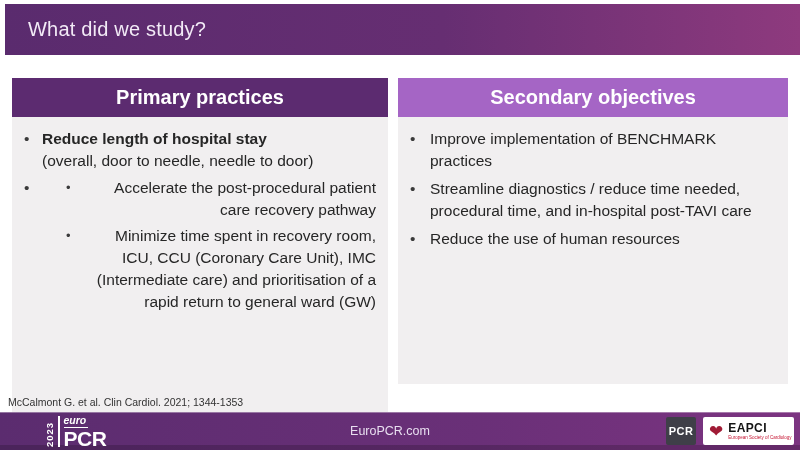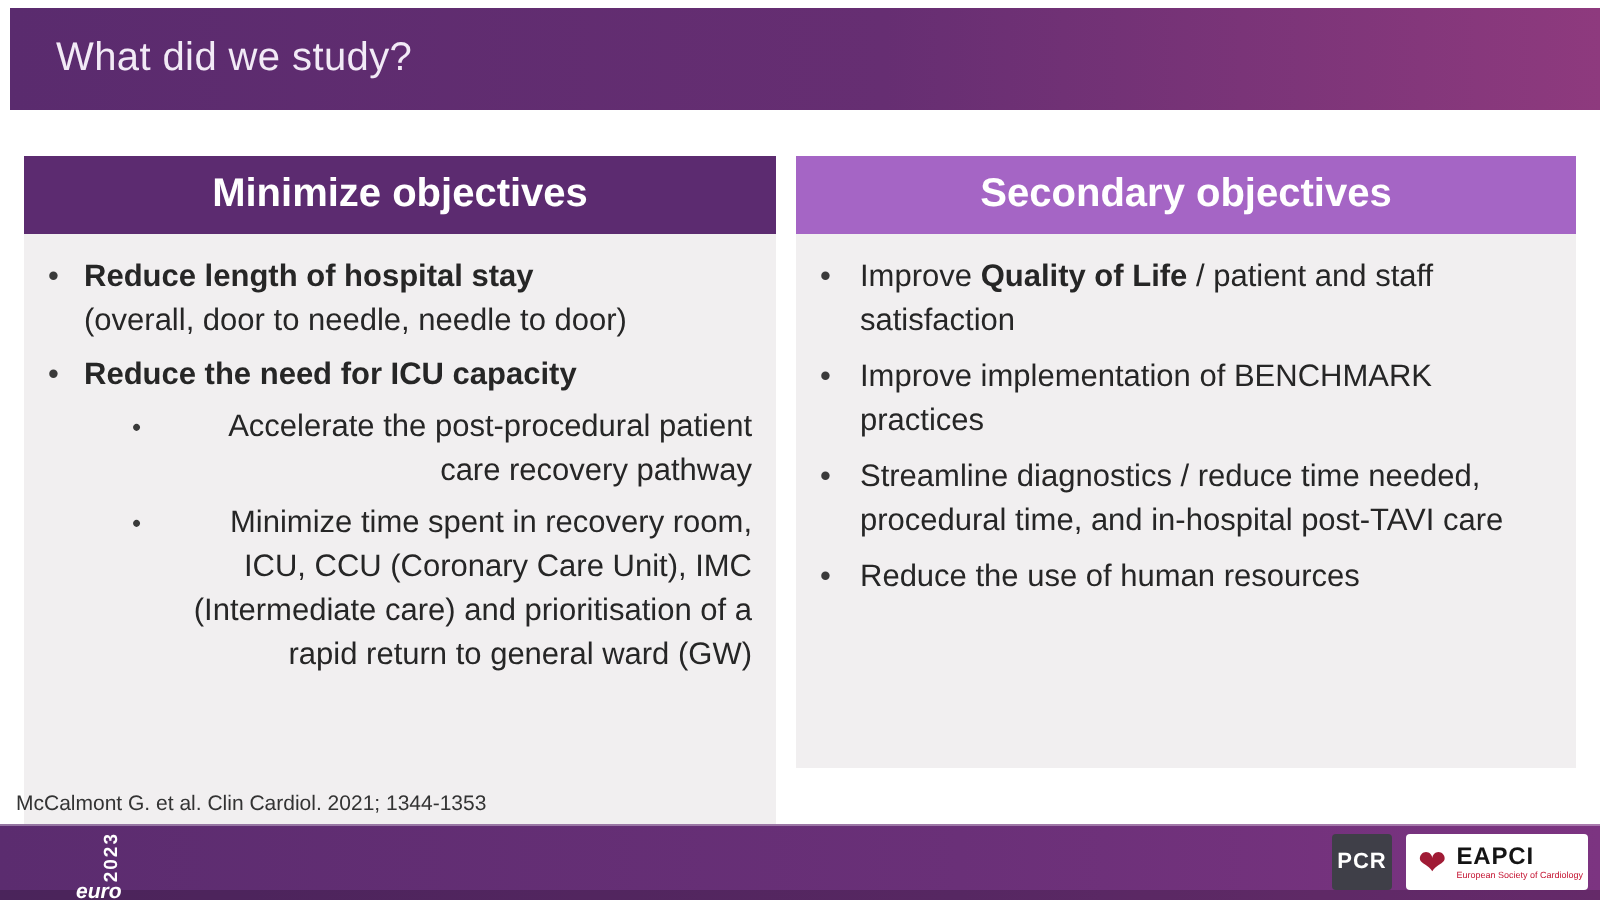--- a/index.html
+++ b/index.html
@@ -69,22 +69,22 @@
 
   
   .bottombar {
     position:absolute; left:0; right:0; bottom:0; height:37px;
     background:linear-gradient(90deg,#5b2c6f 0%, #6a3078 60%, #7c3481 100%);
     border-top:1px solid rgba(255,255,255,.35);
     box-shadow:inset 0 -5px 0 rgba(0,0,0,.18);
   }
 
   .europcr-logo {
-    position:absolute; left:34px; top:3px; height:31px;
-    display:flex; align-items:stretch; color:#ffffff;flex-direction:column;
+    position:absolute; left:44px; top:3px; height:31px;
+    display:flex; align-items:stretch; color:#ffffff;
   }
   .logo-year {
     writing-mode:vertical-rl; transform:rotate(180deg);
     font-size:9.5px; font-weight:700; letter-spacing:1px;
     display:flex; align-items:center; margin-right:3px;
   }
   .logo-divider { width:1.5px; background:#ffffff; }
   .logo-main { display:flex; flex-direction:column; justify-content:center; padding-left:4px; }
   .logo-euro {
     font-size:10.5px; font-style:italic; font-weight:600; line-height:1.05;
@@ -117,49 +117,45 @@
 </head>
 <body>
 
 <div>
 
   <header class="titlebar">
     <h1 class="title">What did we study?</h1>
   </header>
 
   <section class="panel panel-left">
-    <div class="panel-header primary">Minimize objectives</div>
+    <div class="panel-header primary">Primary practices</div>
     <div class="panel-body">
       <ul class="l1">
         <li>
           <span class="b block">Reduce length of hospital stay</span>
           <span>(overall, door to needle, needle to door)</span>
         </li>
         <li>
-          <span class="b">Reduce the need for ICU capacity</span>
           <ul class="l2">
             <li>
               <span>Accelerate the post-procedural patient care recovery pathway</span>
             </li>
             <li>
               <span>Minimize time spent in recovery room, ICU, CCU (Coronary Care Unit), IMC (Intermediate care) and prioritisation of a rapid return to general ward (GW)</span>
             </li>
           </ul>
         </li>
       </ul>
     </div>
   </section>
 
   <section class="panel panel-right">
     <div class="panel-header secondary">Secondary objectives</div>
     <div class="panel-body">
       <ul class="l1">
-        <li>
-          <span>Improve </span><span class="b">Quality of Life</span><span> / patient and staff satisfaction</span>
-        </li>
         <li>
           <span>Improve implementation of BENCHMARK practices</span>
         </li>
         <li>
           <span>Streamline diagnostics / reduce time needed, procedural time, and in-hospital post-TAVI care</span>
         </li>
         <li>
           <span>Reduce the use of human resources</span>
         </li>
       </ul>
@@ -172,20 +168,21 @@
 
     <div class="europcr-logo">
       <span class="logo-year">2023</span>
       <span class="logo-divider"></span>
       <span class="logo-main">
         <span class="logo-euro">euro</span>
         <span class="logo-pcr">PCR</span>
       </span>
     </div>
 
+    <div class="site">EuroPCR.com</div>
 
     <div class="pcr-badge">PCR</div>
 
     <div class="eapci-badge">
       <span class="eapci-heart">❤</span>
       <span class="eapci-text">
         <span class="eapci-name">EAPCI</span>
         <span class="eapci-sub">European Society of Cardiology</span>
       </span>
     </div>

